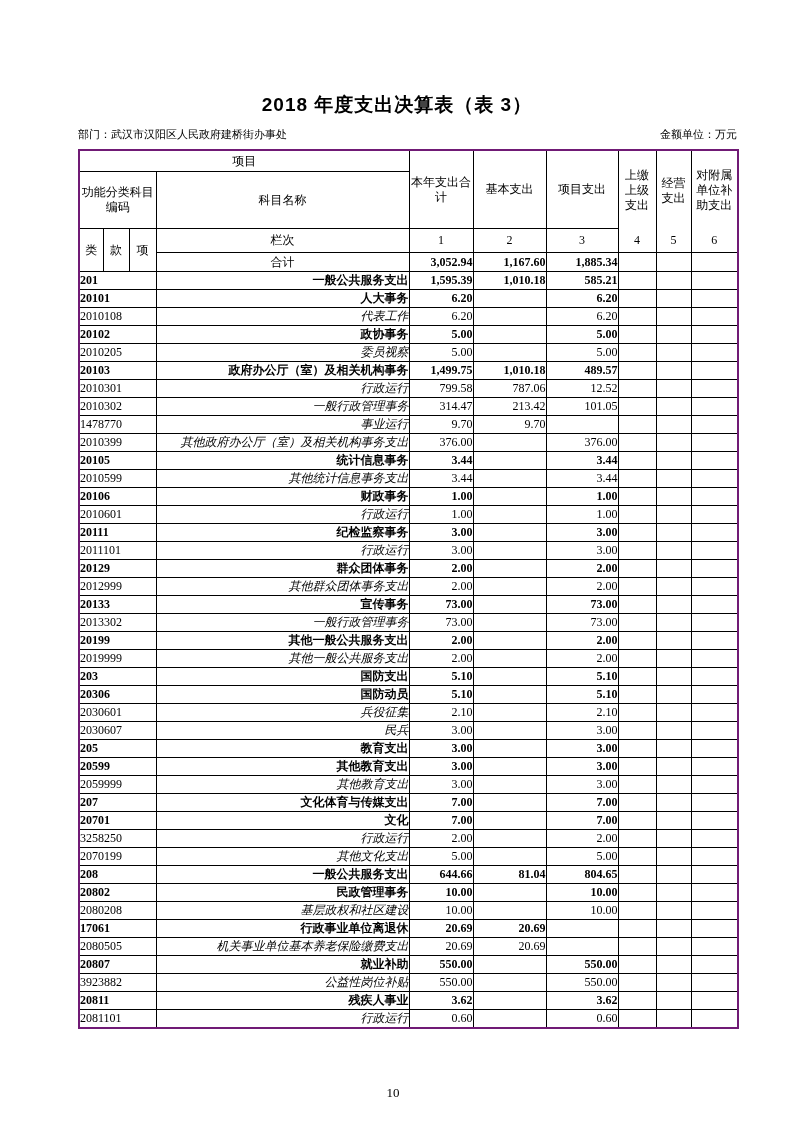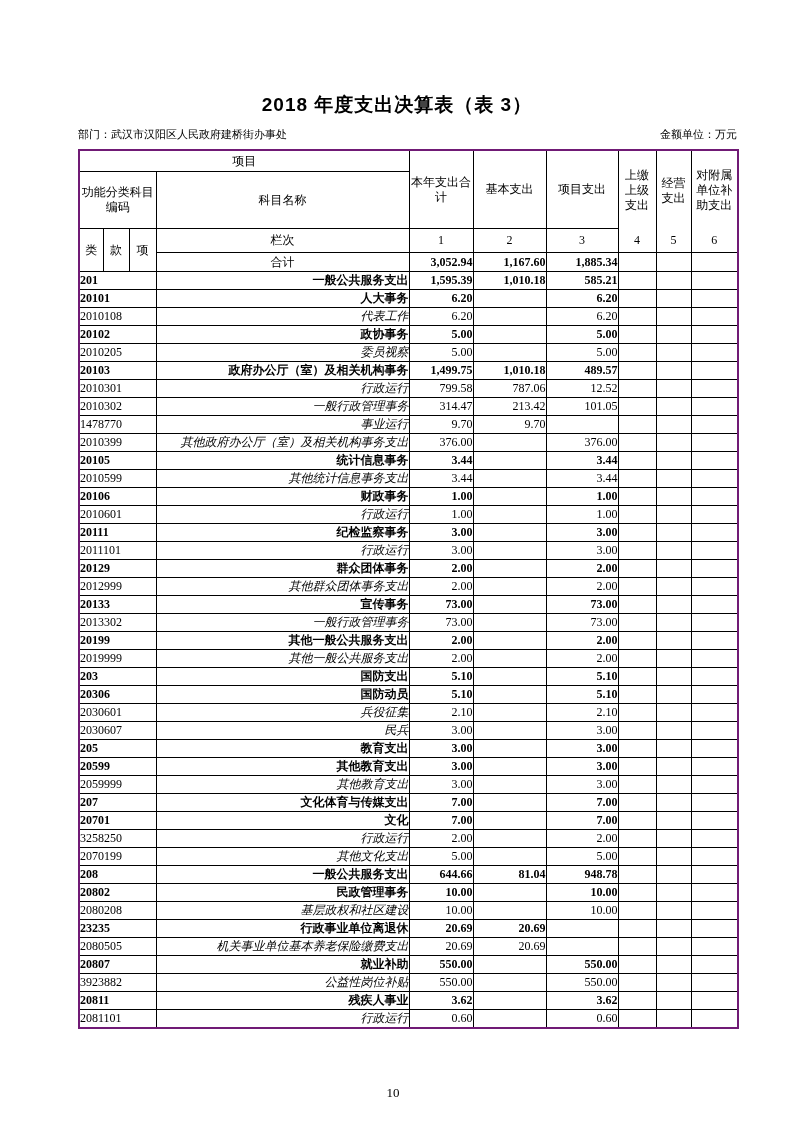--- a/index.html
+++ b/index.html
@@ -453,21 +453,21 @@
           <td class="num">5.00</td>
           <td class="num"></td>
           <td class="num"></td>
           <td class="num"></td>
         </tr>
         <tr class="drow cat">
           <td colspan="3" class="code">208</td>
           <td class="name">一般公共服务支出</td>
           <td class="num">644.66</td>
           <td class="num">81.04</td>
-          <td class="num">948.78</td>
+          <td class="num">804.65</td>
           <td class="num"></td>
           <td class="num"></td>
           <td class="num"></td>
         </tr>
         <tr class="drow cat">
           <td colspan="3" class="code">20802</td>
           <td class="name">民政管理事务</td>
           <td class="num">10.00</td>
           <td class="num"></td>
           <td class="num">10.00</td>
@@ -479,21 +479,21 @@
           <td colspan="3" class="code">2080208</td>
           <td class="name">基层政权和社区建设</td>
           <td class="num">10.00</td>
           <td class="num"></td>
           <td class="num">10.00</td>
           <td class="num"></td>
           <td class="num"></td>
           <td class="num"></td>
         </tr>
         <tr class="drow cat">
-          <td colspan="3" class="code">23235</td>
+          <td colspan="3" class="code">17061</td>
           <td class="name">行政事业单位离退休</td>
           <td class="num">20.69</td>
           <td class="num">20.69</td>
           <td class="num"></td>
           <td class="num"></td>
           <td class="num"></td>
           <td class="num"></td>
         </tr>
         <tr class="drow sub">
           <td colspan="3" class="code">2080505</td>

